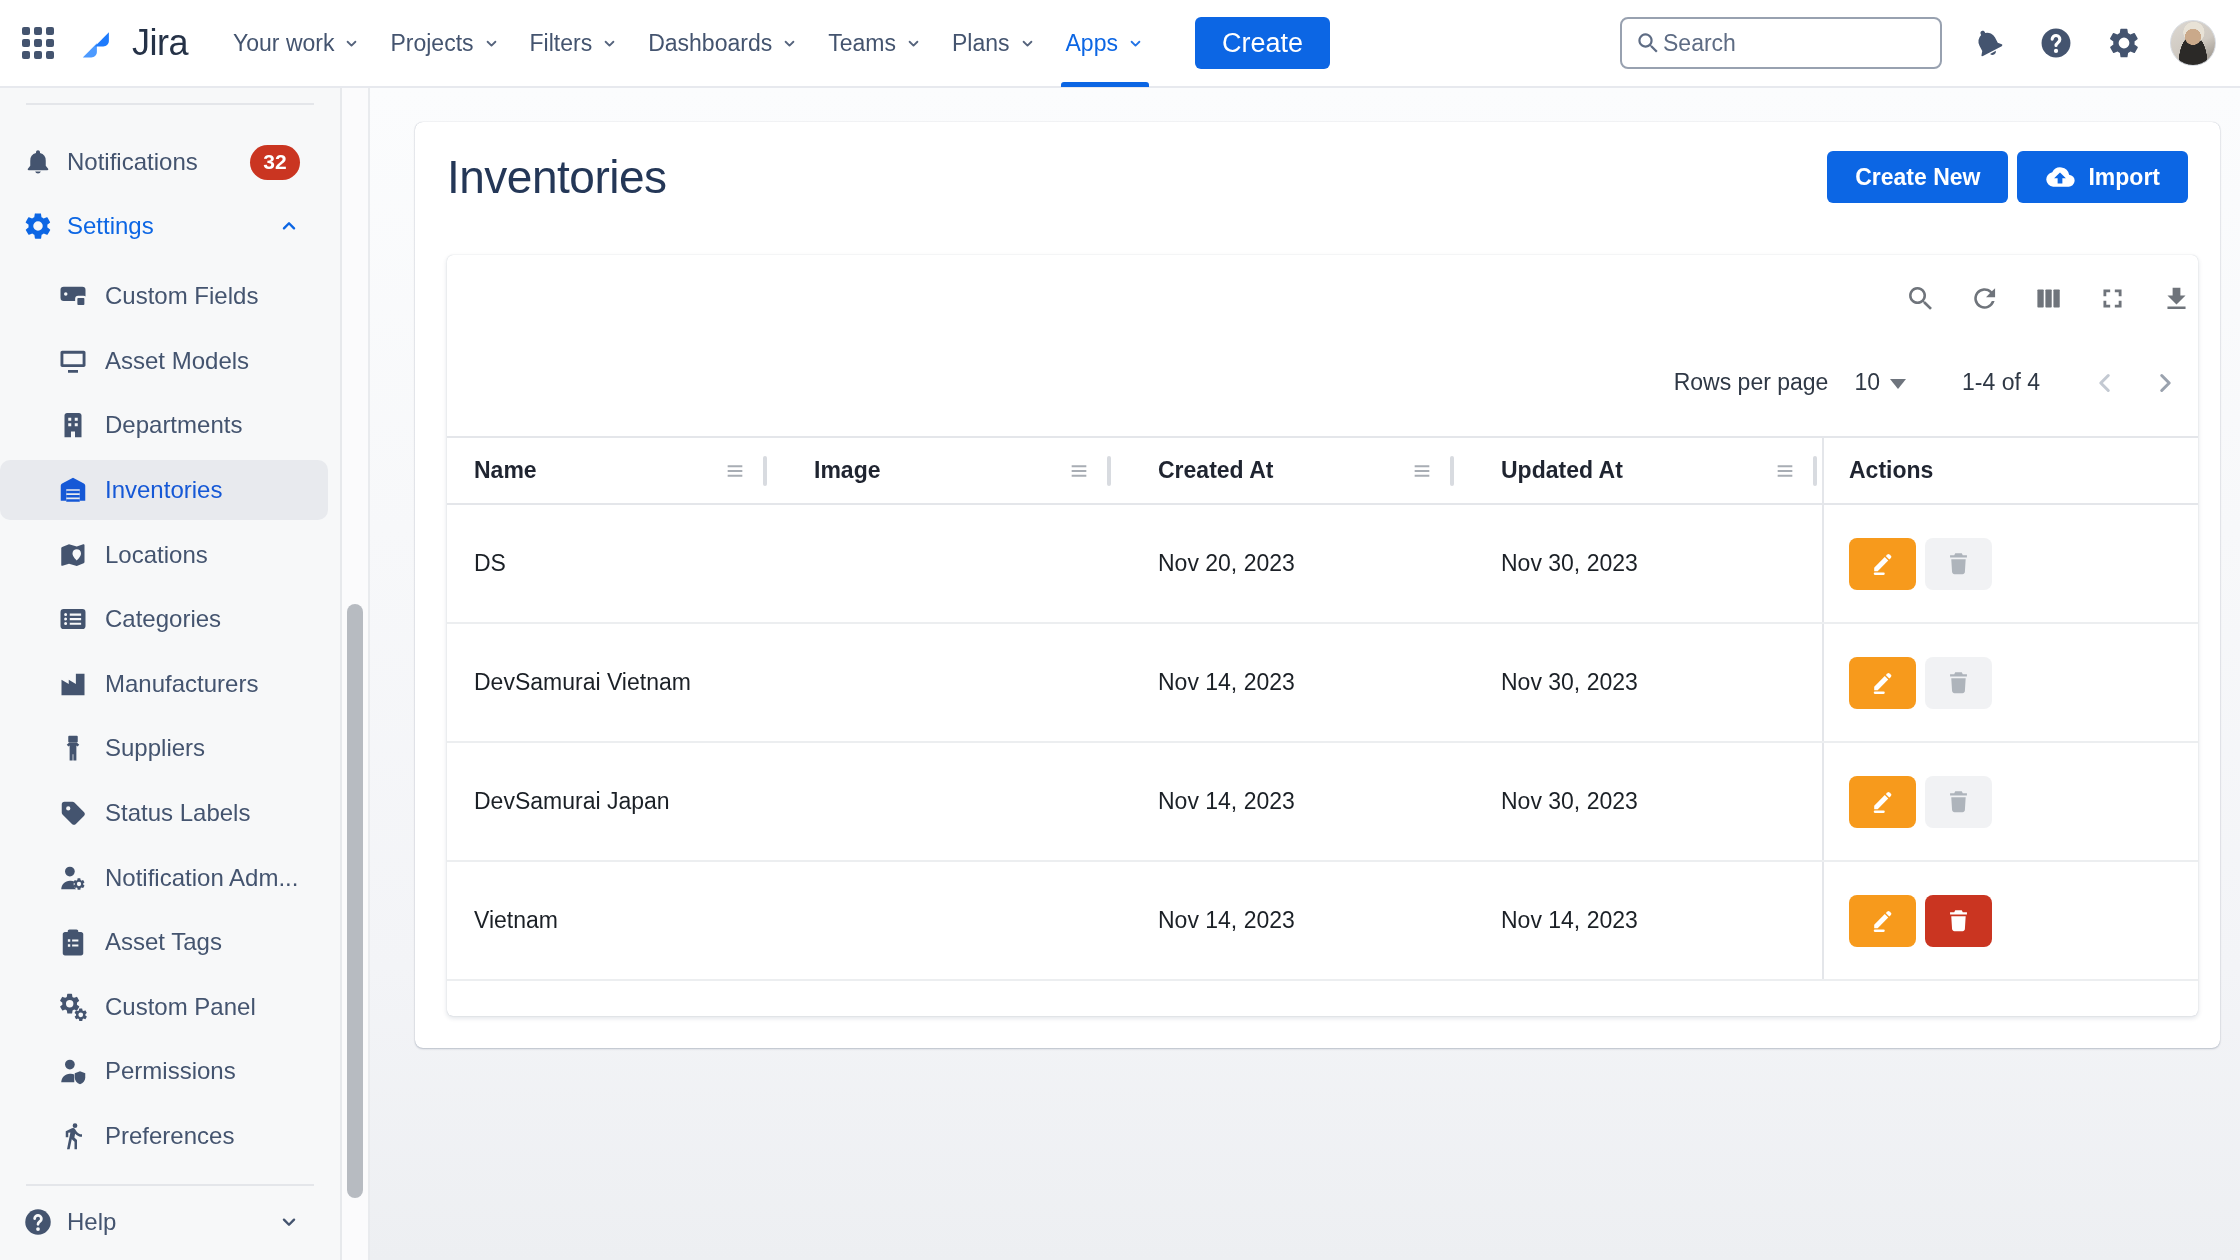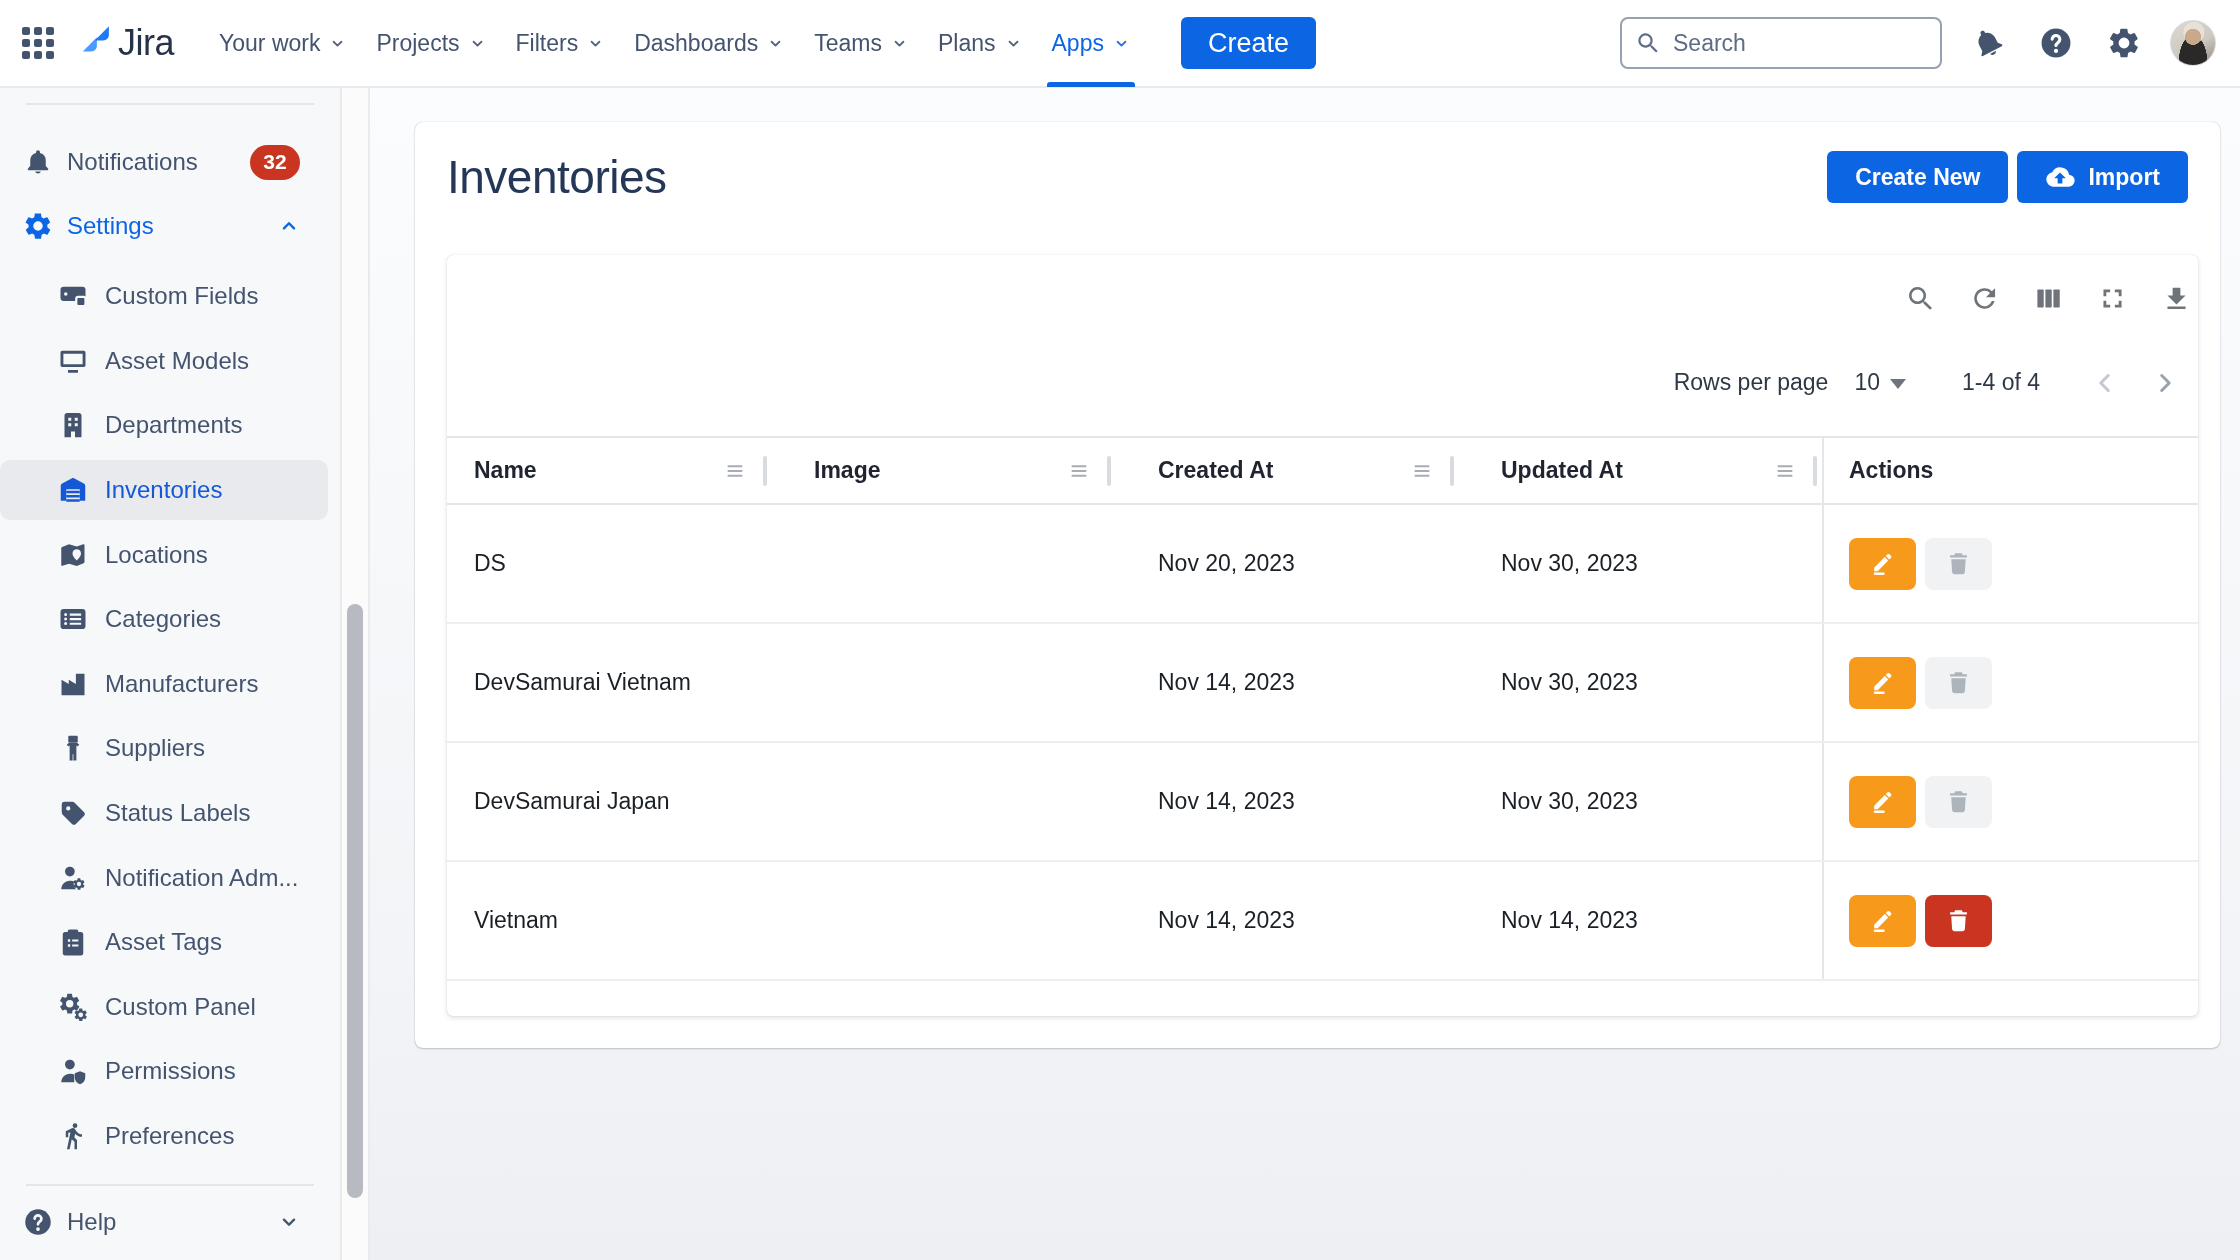--- a/index.html
+++ b/index.html
@@ -24,34 +24,34 @@
   button{font-family:inherit;cursor:pointer;background:none;border:none;padding:0}
   svg{display:block}
 
   
   .navbar{position:absolute;top:0;left:0;right:0;height:88px;background:#fff;
           border-bottom:2px solid #E7E9EE;display:flex;align-items:center;
           padding:0 24px 0 14px;z-index:10}
   .appgrid{display:grid;grid-template-columns:repeat(3,8px);grid-template-rows:repeat(3,8px);
            gap:4px;margin:0 8px}
   .appgrid i{width:8px;height:8px;border-radius:2px;background:#44546F}
-  .logo{display:flex;align-items:flex-start;gap:4px;margin-left:16px}
+  .logo{display:flex;align-items:flex-end;gap:18px;margin-left:16px}
   .logo-text{font-size:36px;font-weight:500;color:#253247;letter-spacing:-.5px}
   .menus{display:flex;align-items:stretch;margin-left:30px;height:88px}
   .menu-item{display:flex;align-items:center;gap:9px;padding:0 15px;font-size:23px;
              font-weight:500;color:var(--nav-ink);position:relative;white-space:nowrap}
   .menu-item .chev-ic{width:17px;height:17px;opacity:.9}
   .menu-item.active{color:var(--accent)}
   .menu-item.active::after{content:"";position:absolute;left:10px;right:10px;bottom:0;
              height:5px;border-radius:3px 3px 0 0;background:var(--accent)}
   .create-btn{margin-left:36px;height:52px;padding:0 27px;border-radius:6px;
               background:var(--accent);color:#fff;font-size:27px;font-weight:500}
   .nav-right{margin-left:auto;display:flex;align-items:center;gap:24px}
   .search-box{width:322px;height:52px;border:2px solid #98A1B0;border-radius:8px;
-              display:flex;align-items:center;gap:10px;padding:0 13px;background:#fff}
+              display:flex;align-items:center;padding:0 13px;background:#fff}
   .search-box svg{width:26px;height:26px;color:#5E6C84;flex:none}
   .search-box input{border:none;outline:none;font-size:23px;width:100%;background:transparent;color:#2c3a54}
   .search-box input::placeholder{color:#5E6C84}
   .nav-icon-btn{width:44px;height:44px;display:flex;align-items:center;justify-content:center;color:#44546F}
   .nav-icon-btn svg{width:34px;height:34px}
   .tilt{transform:rotate(-28deg)}
   .avatar{width:46px;height:46px;border-radius:50%;flex:none;border:1px solid #d8dce2;
     background:
       radial-gradient(circle at 50% 36%, #caa98a 0 22%, transparent 23%),
       radial-gradient(circle at 52% 26%, #e8e2d6 0 26%, transparent 27%),

